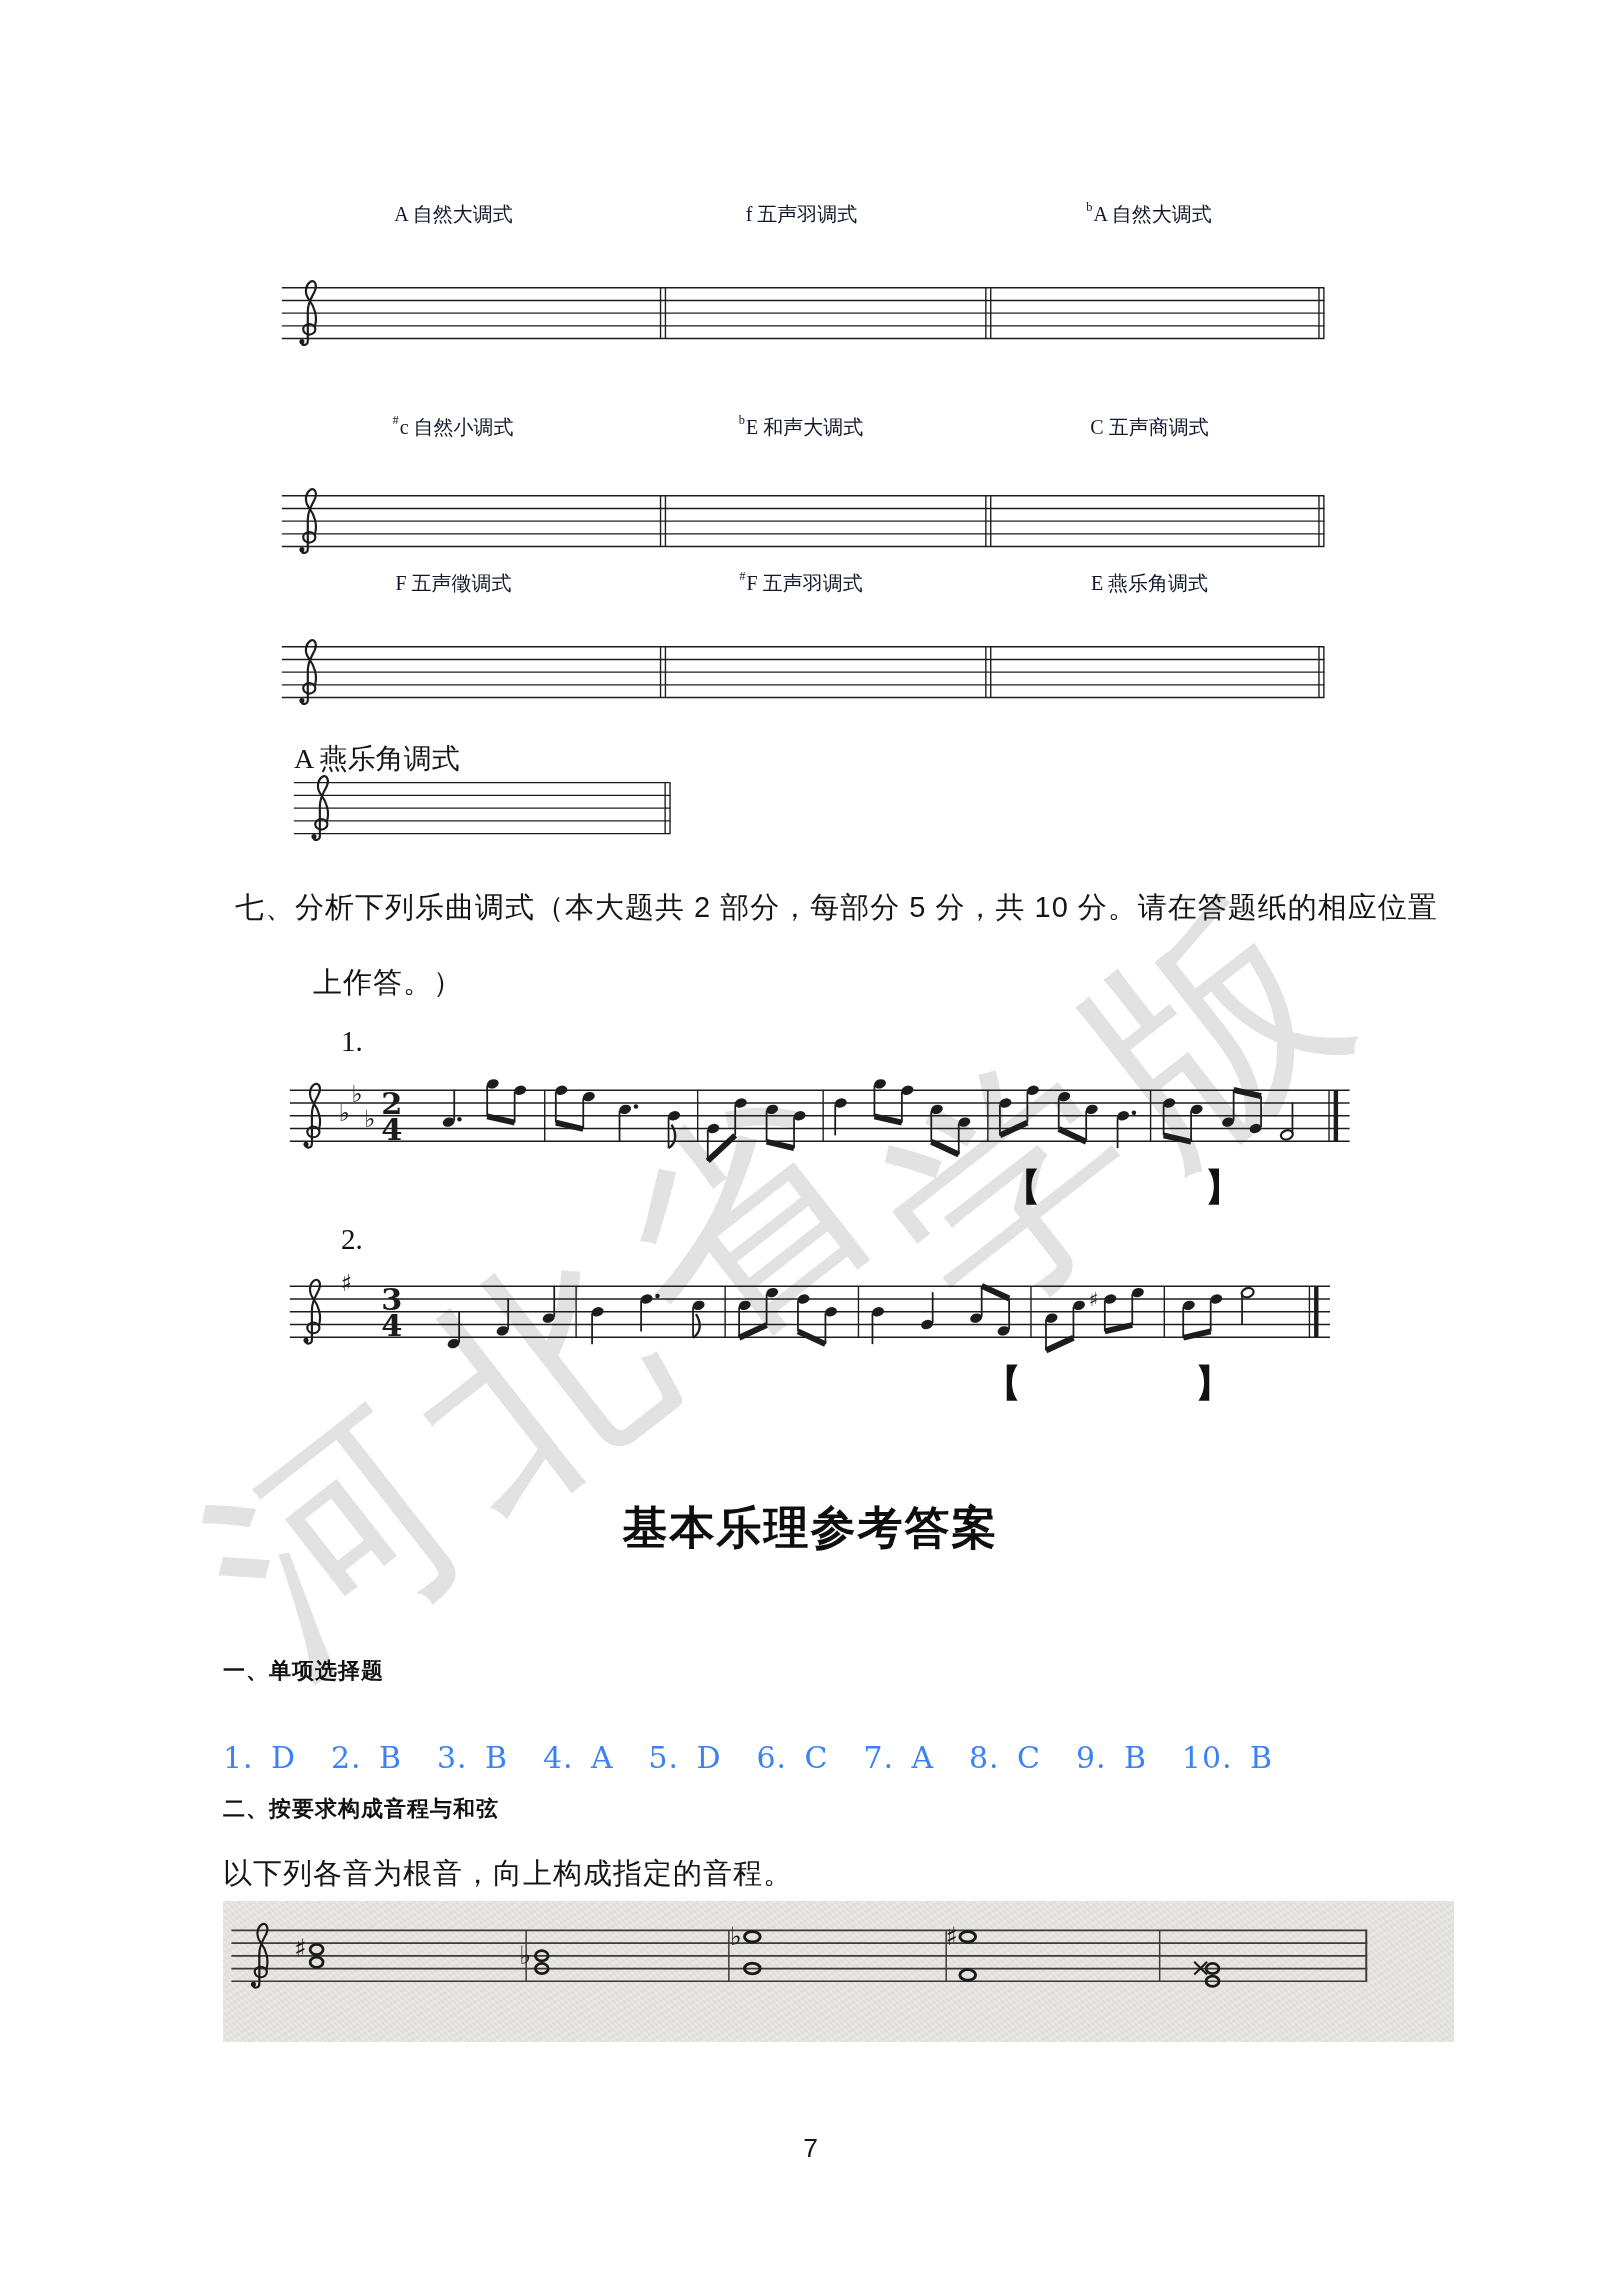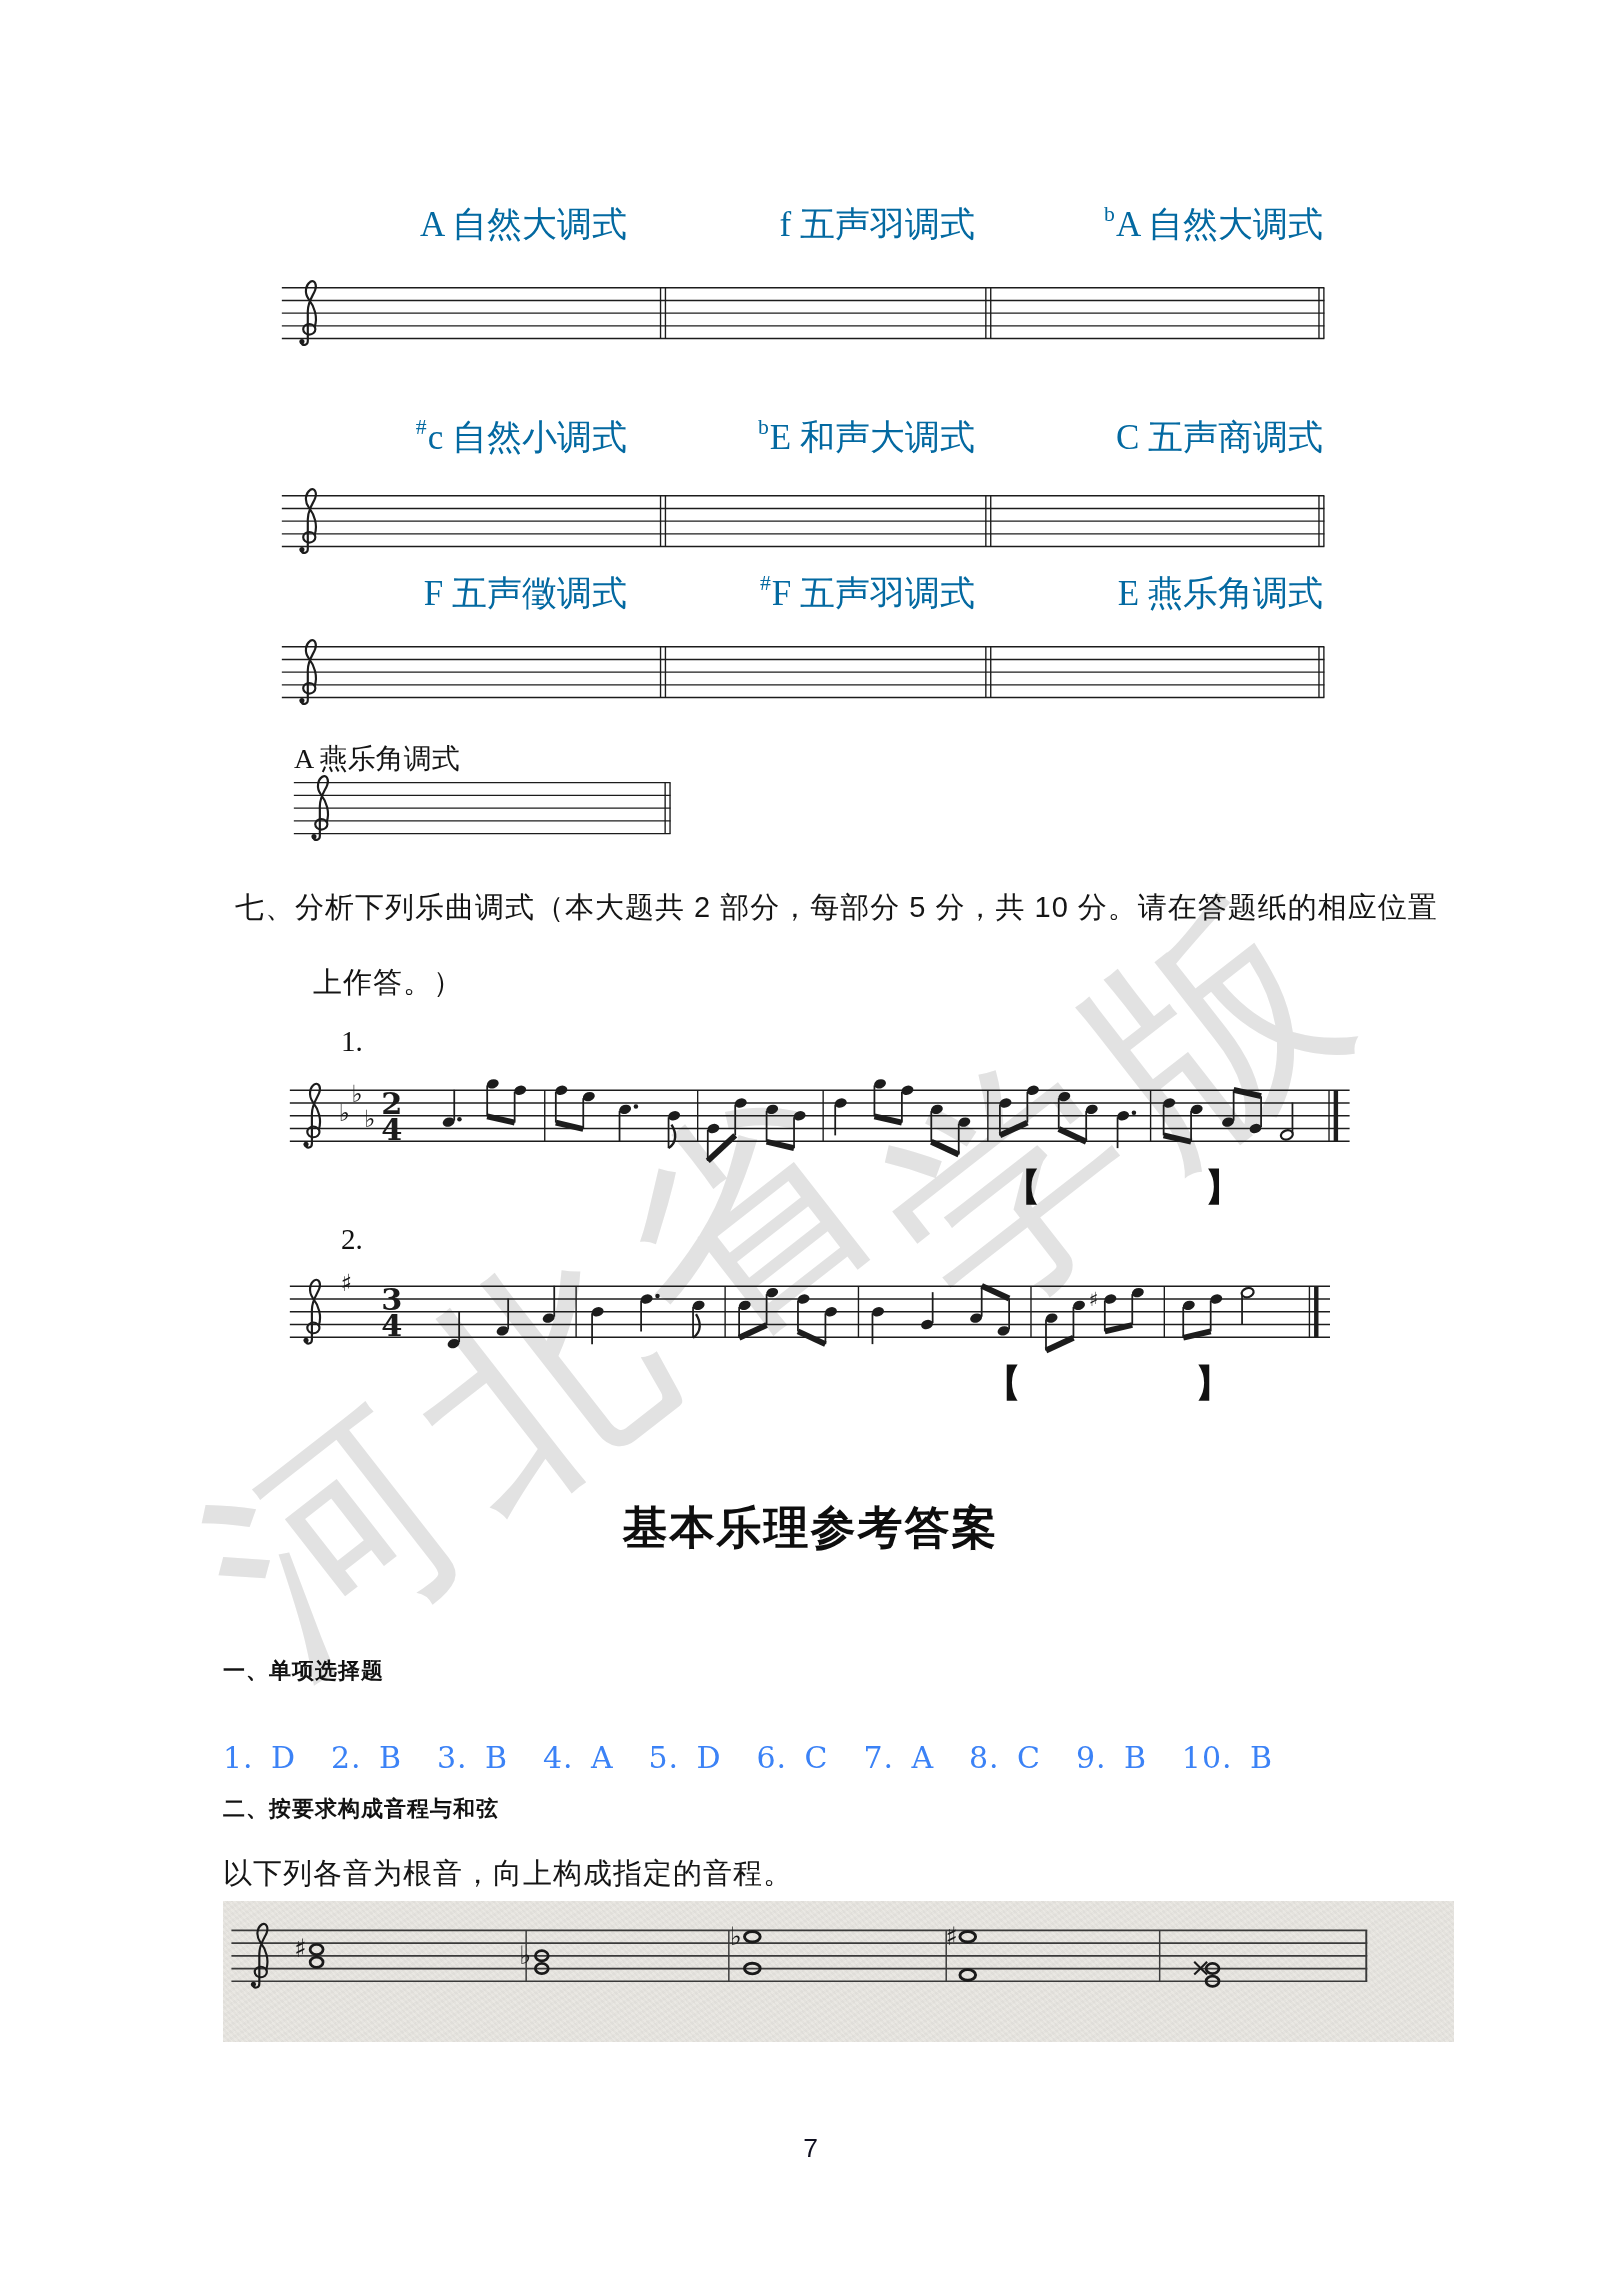--- a/index.html
+++ b/index.html
@@ -4,21 +4,21 @@
 <style>
   html,body{margin:0;padding:0;background:#ffffff;}
   .page{position:relative;width:1621px;height:2293px;background:#ffffff;overflow:hidden;
         font-family:"Liberation Serif",serif;color:#111;}
   .wm{position:absolute;z-index:0;font-family:"Liberation Sans",sans-serif;
       transform:rotate(-38deg);transform-origin:0 0;letter-spacing:21.6px;white-space:nowrap;}
   .wm-main{left:147px;top:1490px;font-size:235px;}
   .wm-frag{left:823px;top:1137px;font-size:235px;}
   .layer{position:absolute;left:0;top:0;width:100%;height:100%;z-index:1;}
   .labels-row{position:absolute;left:279px;width:1044px;display:flex;}
-  .slabel{flex:1;text-align:right;font-size:35px;color:#0369a1;}
+  .slabel{flex:1;text-align:center;font-size:20px;color:#0f172a;}
   .slabel sup{font-size:0.62em;position:relative;top:-2px;margin-right:1px;}
   .row1{top:201px;} .row2{top:414px;} .row3{top:570px;}
   .extra-label{position:absolute;left:294px;top:737px;width:392px;
                font-size:28px;color:#141414;}
   .staff-svg{position:absolute;}
   #sstaff1{left:274px;top:258px;} #sstaff2{left:274px;top:466px;} #sstaff3{left:274px;top:617px;}
   #sstaff4{left:286px;top:753px;}
   .qtext{position:absolute;font-family:"Liberation Sans",sans-serif;font-size:29px;
          color:#151515;letter-spacing:1px;}
   .q7-l1{left:218px;top:888px;width:1255px;margin-left:17px;}

